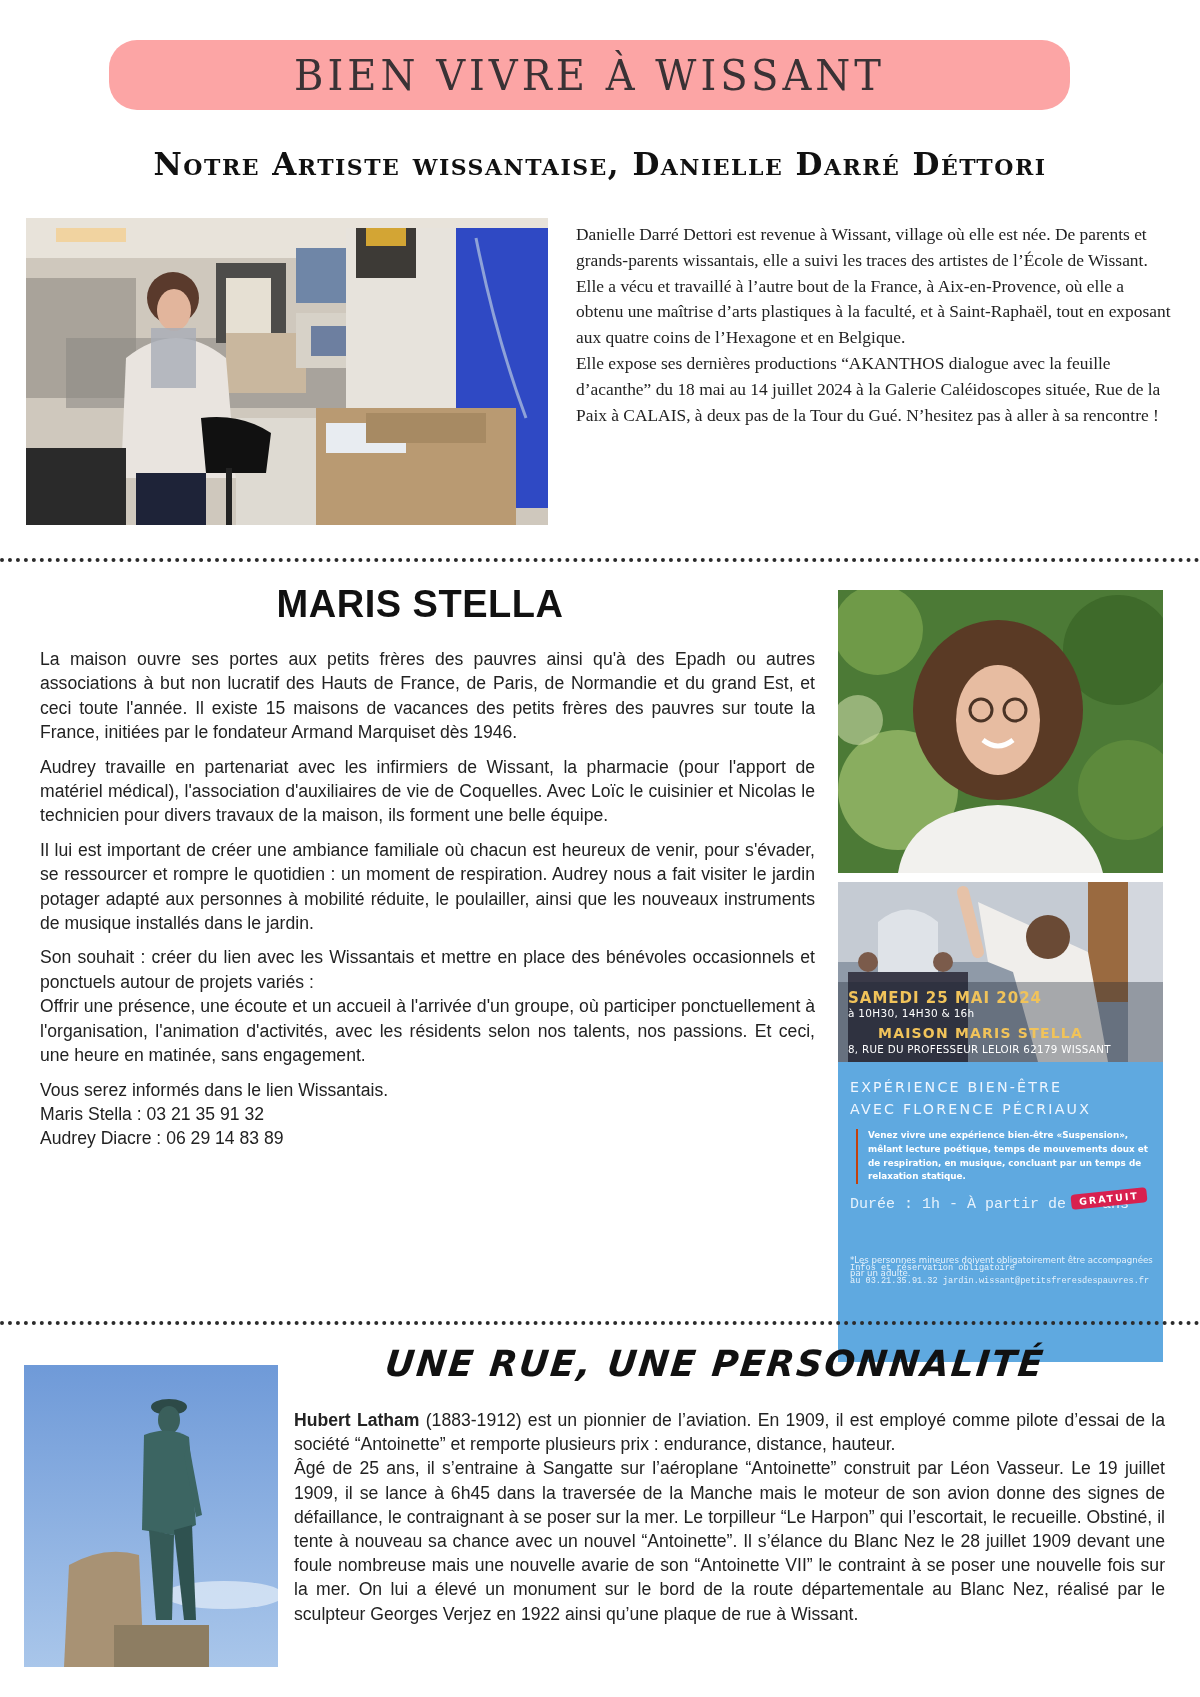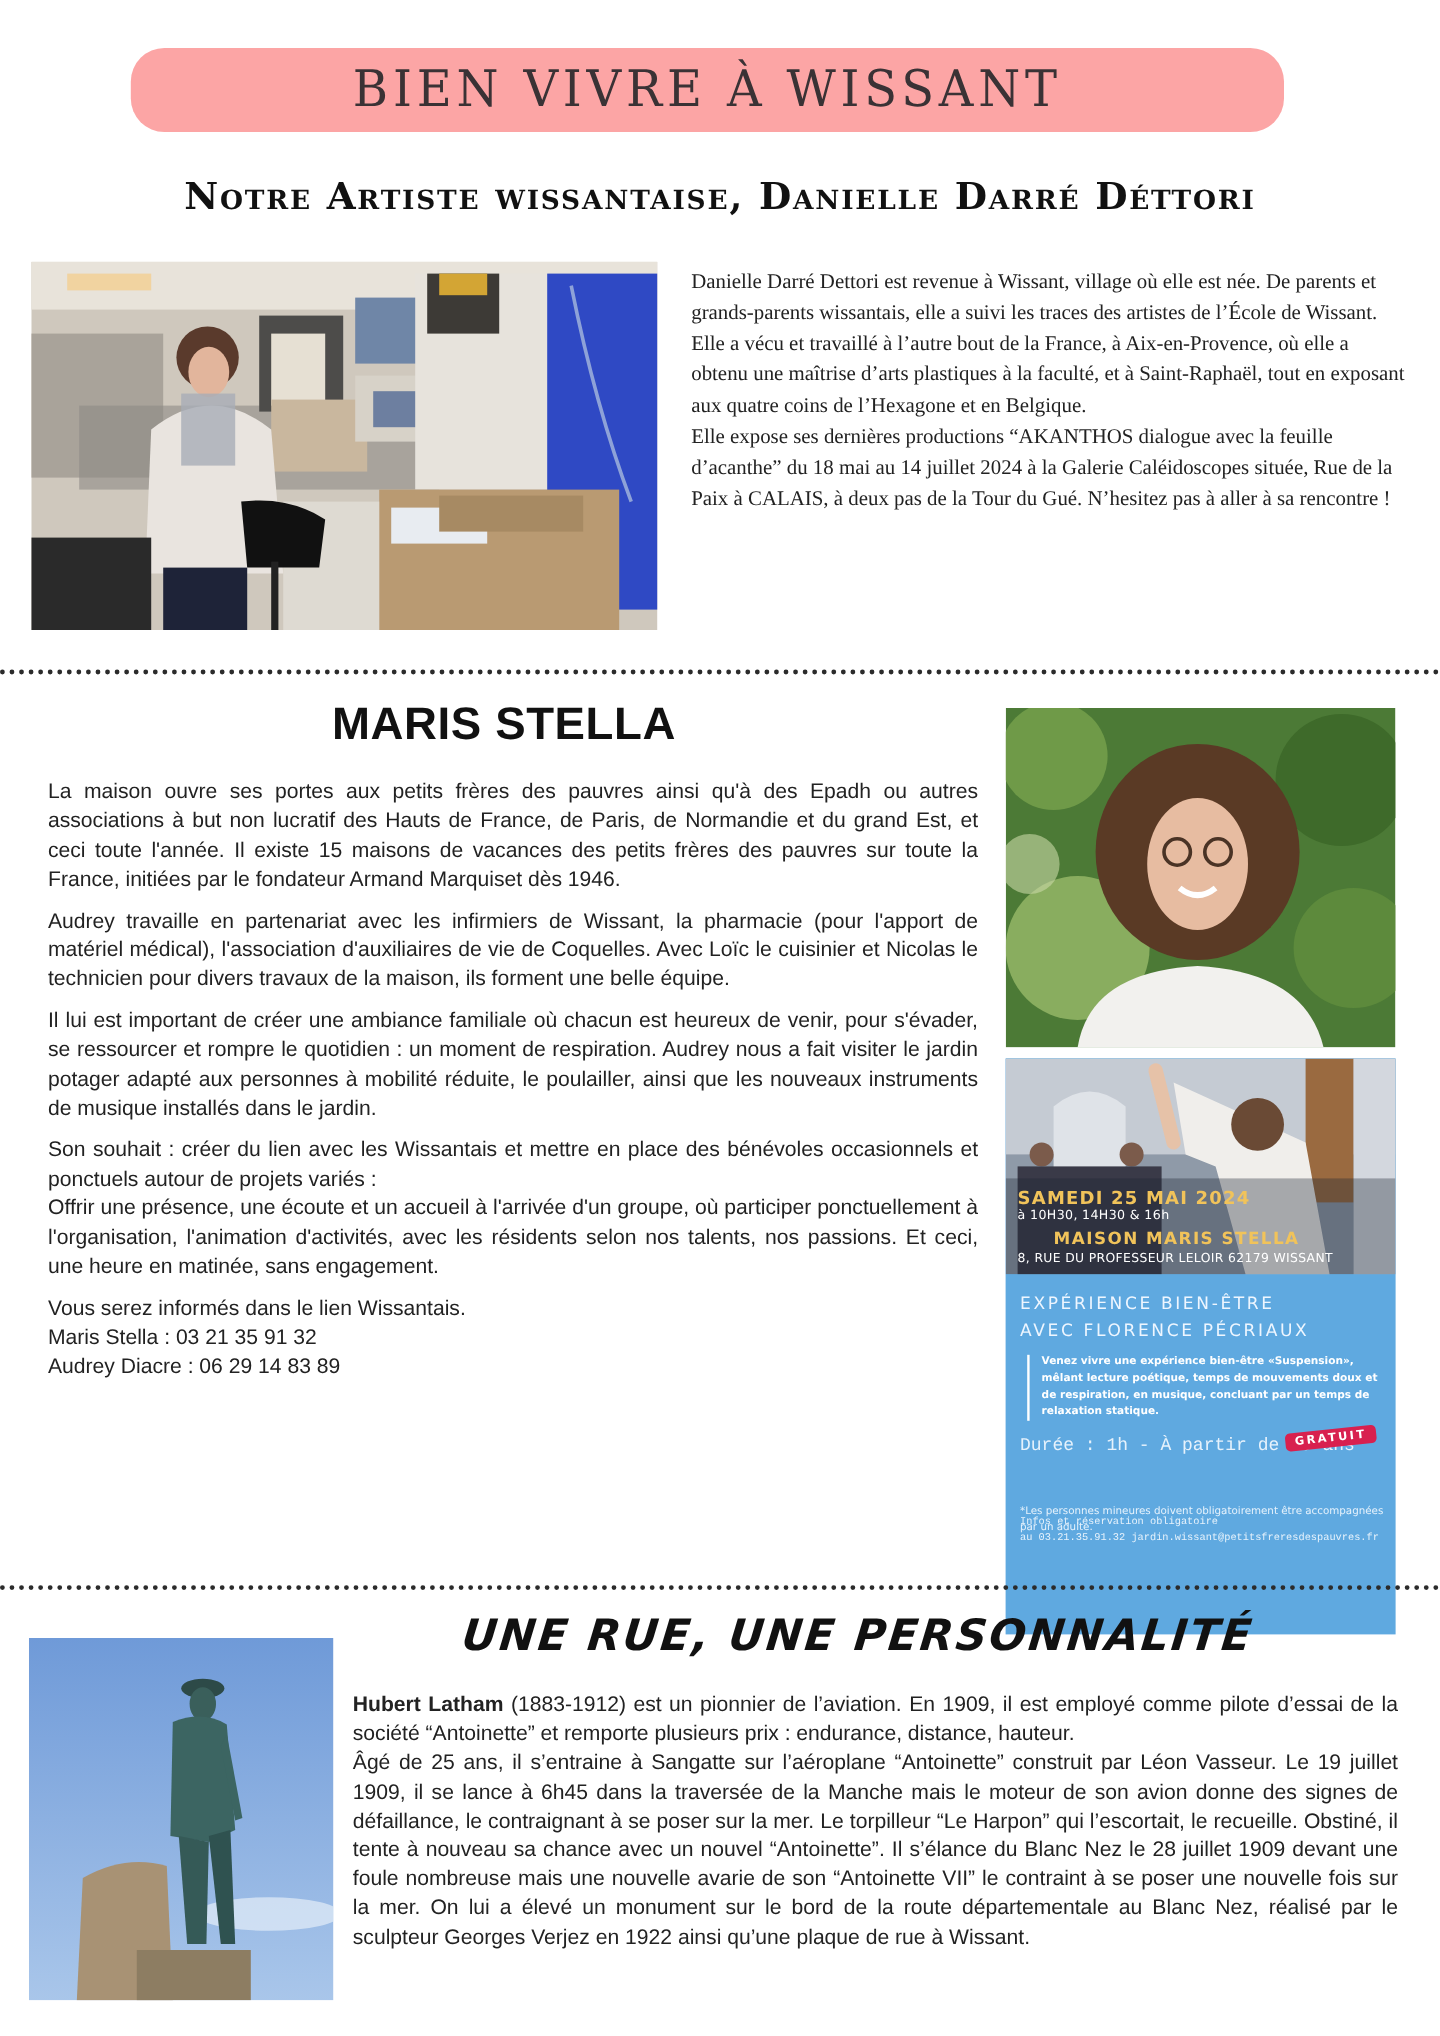--- a/index.html
+++ b/index.html
@@ -76,21 +76,21 @@
     position: absolute; left: 10px; top: 161px; font-family: "DejaVu Sans", sans-serif;
     font-size: 10.3px; color: #ffffff; letter-spacing: 0.3px; white-space: nowrap;
   }
   .event-head {
     position: absolute; left: 12px; top: 194px; width: 305px;
     font-family: "DejaVu Sans", sans-serif; font-size: 14.2px; line-height: 22px;
     letter-spacing: 2.2px; color: #eef6ff;
   }
   .event-desc {
     position: absolute; left: 18px; top: 247px; width: 298px; padding-left: 10px;
-    border-left: 2px solid #ffffff;
+    border-left: 2px solid #c2410c;
     font-family: "DejaVu Sans", sans-serif; font-size: 8.8px; font-weight: bold;
     line-height: 13.8px; color: #ffffff;
   }
   .event-duration {
     position: absolute; left: 12px; top: 314px; font-family: Liberation Mono, monospace;
     font-size: 15px; color: #e6f2fc;
   }
   .gratuit-badge {
     position: absolute; left: 233px; top: 309px; padding: 2px 8px;
     background: #d8204f; color: #fff; font-family: "DejaVu Sans", sans-serif;

